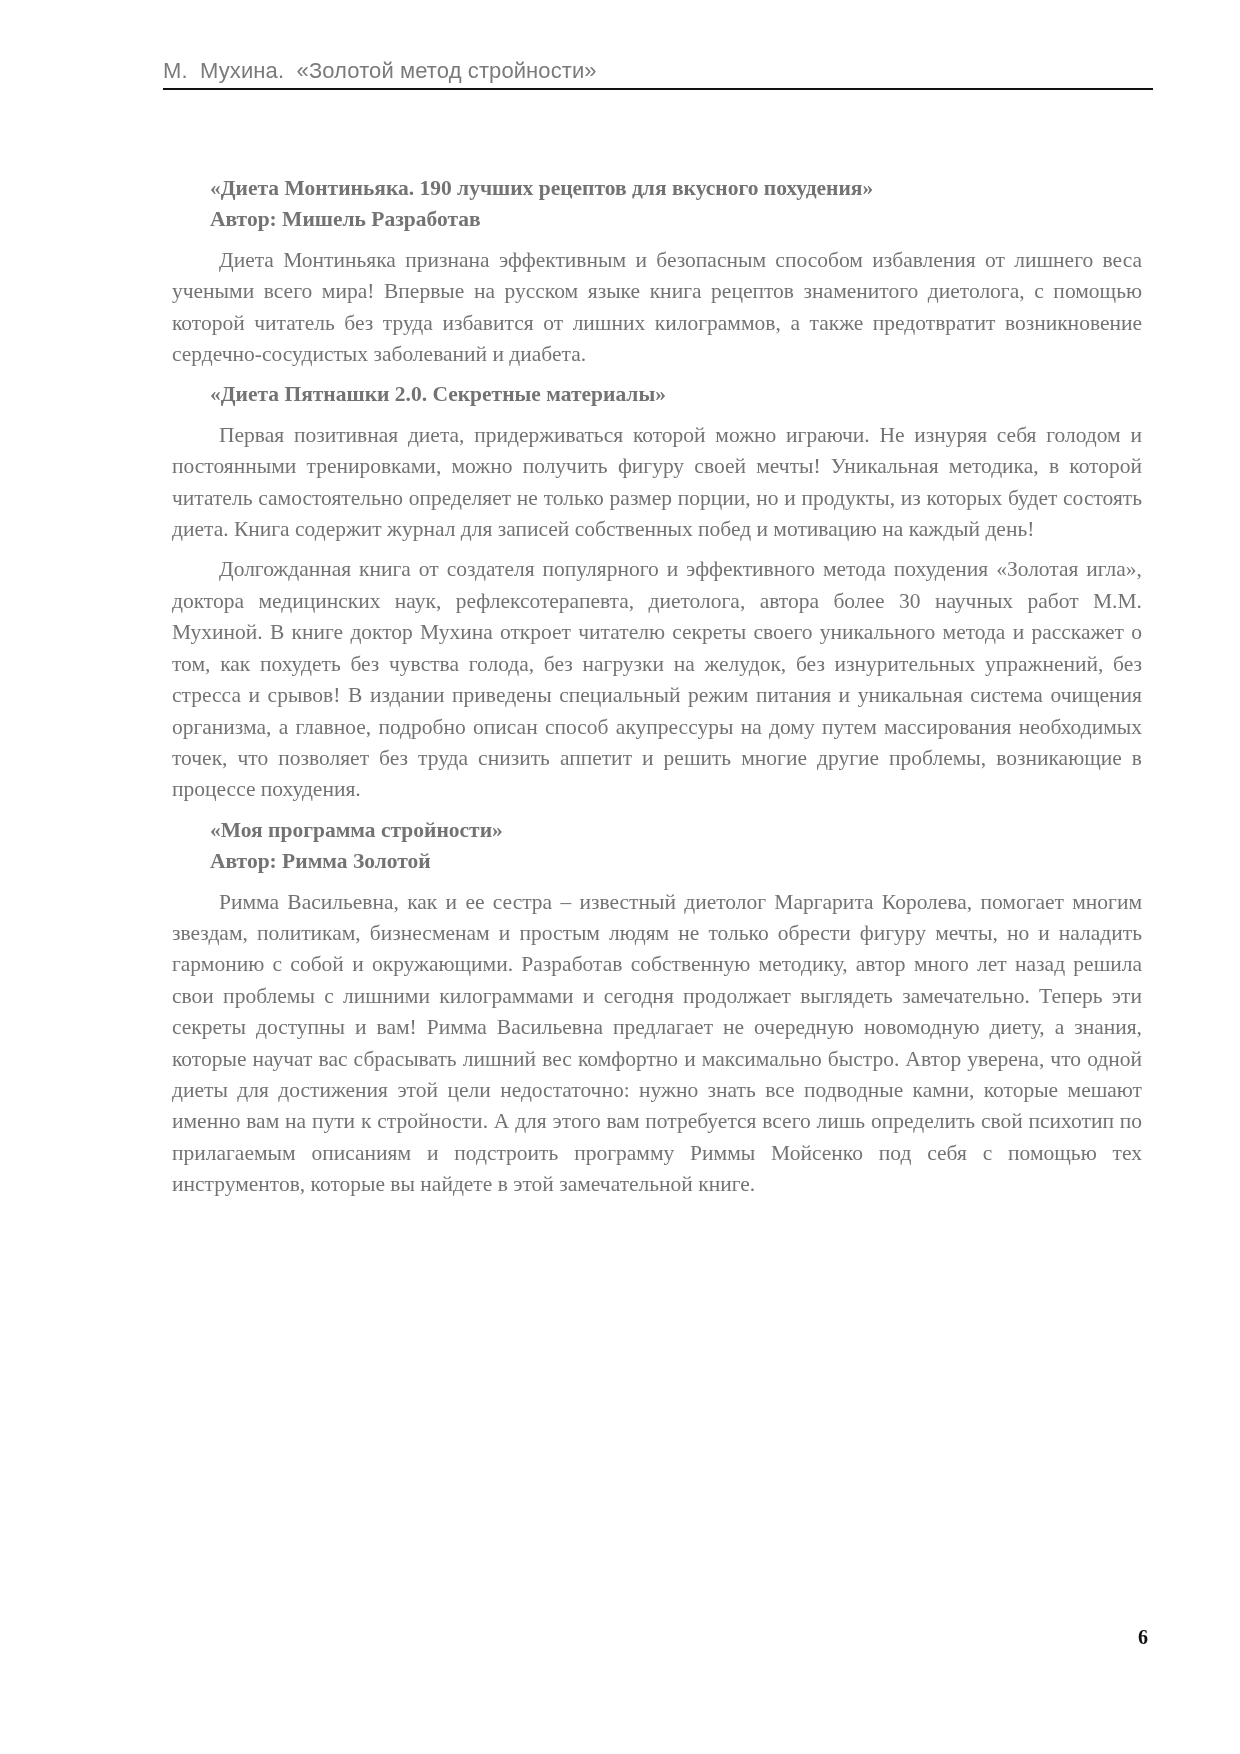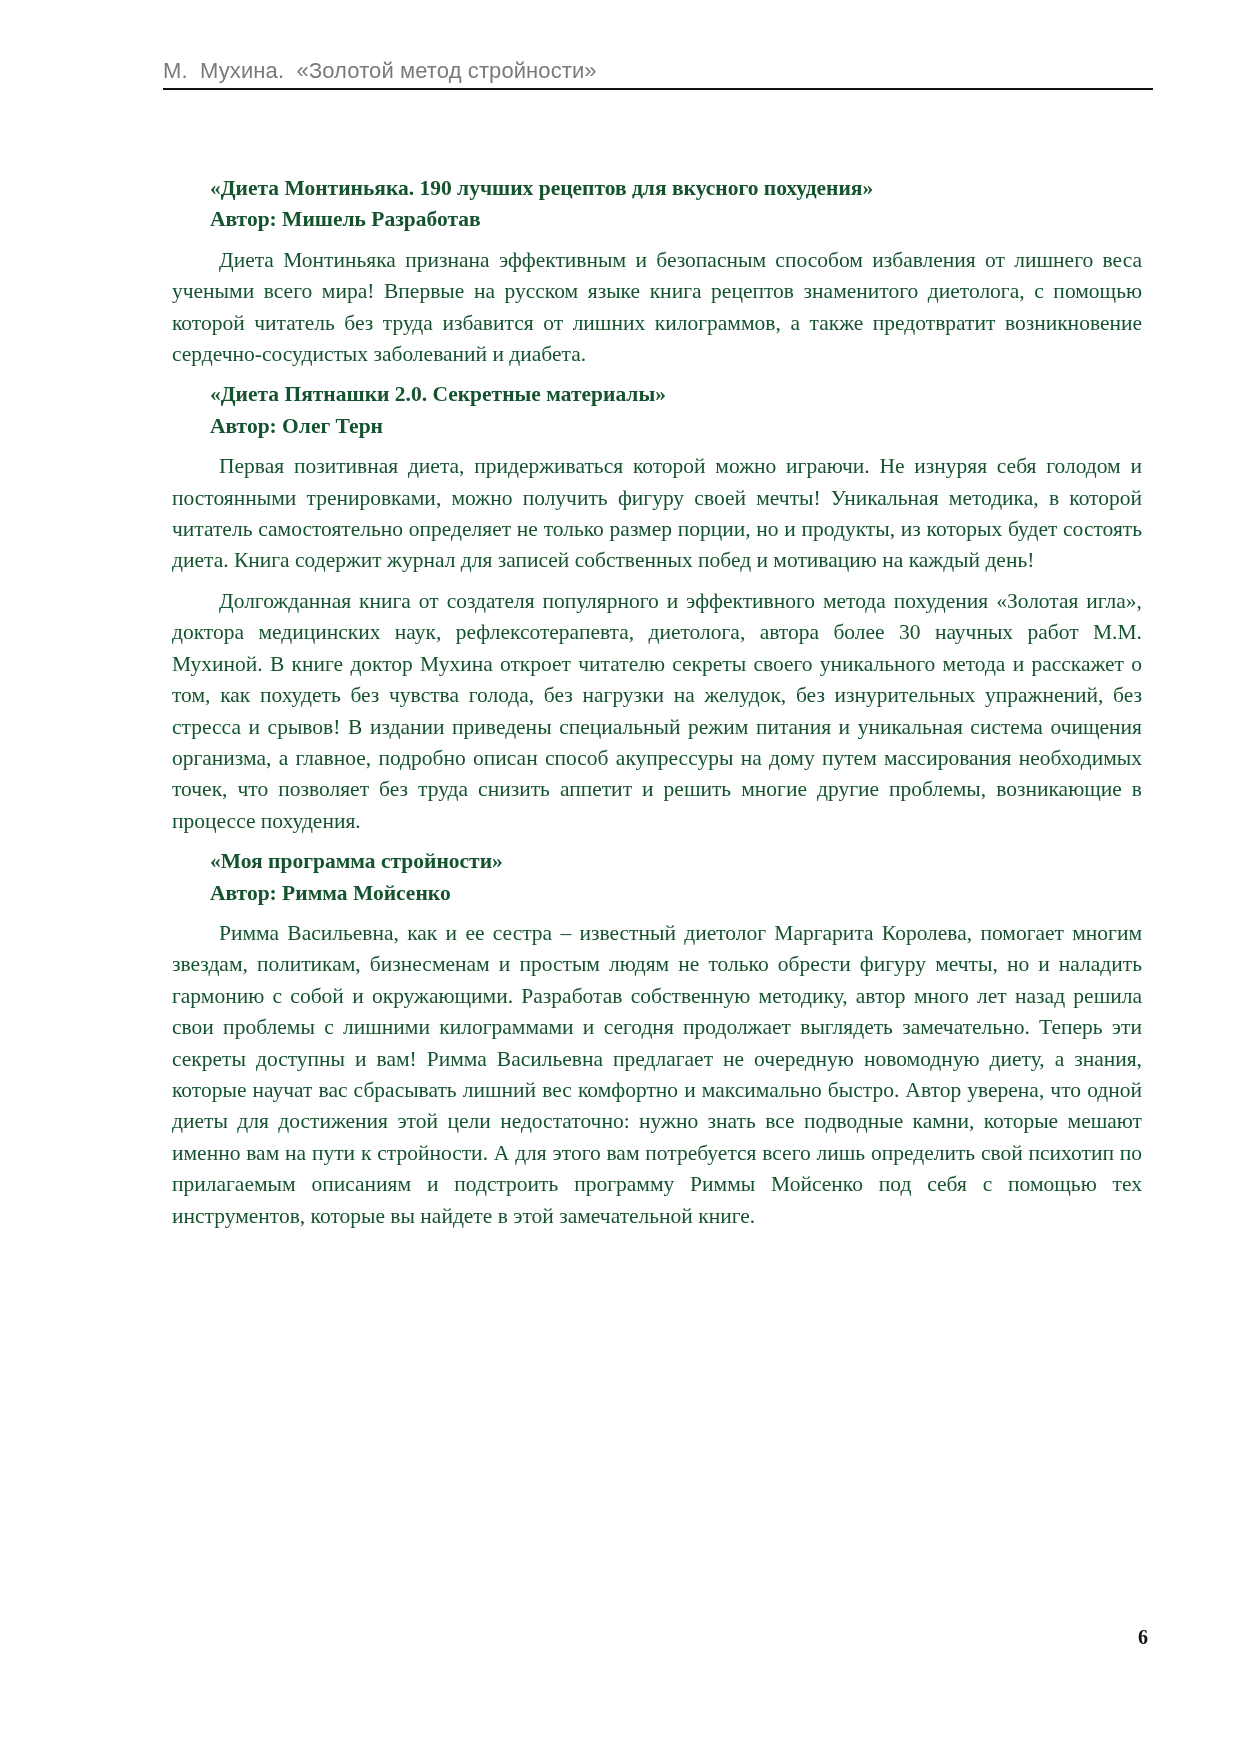--- a/index.html
+++ b/index.html
@@ -32,21 +32,21 @@
       border-top: 2px solid #111111;
     }
     .content {
       position: absolute;
       left: 163px;
       top: 173px;
       width: 988px;
       font-family: "Liberation Serif", serif;
       font-size: 21.5px;
       line-height: 31.4px;
-      color: #14532d;
+      color: #737373;
     }
     .book-title, .book-author {
       font-weight: bold;
       padding-left: 47px;
       margin: 0;
     }
     .book-desc {
       margin: 9px;
       text-indent: 47px;
       text-align: justify;
@@ -68,26 +68,25 @@
 <div class="header-rule"></div>
 
 <div class="content">
   <section>
     <p class="book-title">«Диета Монтиньяка. 190 лучших рецептов для вкусного похудения»</p>
     <p class="book-author">Автор: Мишель Разработав</p>
     <p class="book-desc">Диета Монтиньяка признана эффективным и безопасным способом избавления от лишнего веса учеными всего мира! Впервые на русском языке книга рецептов знаменитого диетолога, с помощью которой читатель без труда избавится от лишних килограммов, а также предотвратит возникновение сердечно-сосудистых заболеваний и диабета.</p>
   </section>
   <section>
     <p class="book-title">«Диета Пятнашки 2.0. Секретные материалы»</p>
-    <p class="book-author">Автор: Олег Терн</p>
     <p class="book-desc">Первая позитивная диета, придерживаться которой можно играючи. Не изнуряя себя голодом и постоянными тренировками, можно получить фигуру своей мечты! Уникальная методика, в которой читатель самостоятельно определяет не только размер порции, но и продукты, из которых будет состоять диета. Книга содержит журнал для записей собственных побед и мотивацию на каждый день!</p>
   </section>
   <section>
     <p class="book-desc">Долгожданная книга от создателя популярного и эффективного метода похудения «Золотая игла», доктора медицинских наук, рефлексотерапевта, диетолога, автора более 30 научных работ М.М. Мухиной. В книге доктор Мухина откроет читателю секреты своего уникального метода и расскажет о том, как похудеть без чувства голода, без нагрузки на желудок, без изнурительных упражнений, без стресса и срывов! В издании приведены специальный режим питания и уникальная система очищения организма, а главное, подробно описан способ акупрессуры на дому путем массирования необходимых точек, что позволяет без труда снизить аппетит и решить многие другие проблемы, возникающие в процессе похудения.</p>
   </section>
   <section>
     <p class="book-title">«Моя программа стройности»</p>
-    <p class="book-author">Автор: Римма Мойсенко</p>
+    <p class="book-author">Автор: Римма Золотой</p>
     <p class="book-desc">Римма Васильевна, как и ее сестра – известный диетолог Маргарита Королева, помогает многим звездам, политикам, бизнесменам и простым людям не только обрести фигуру мечты, но и наладить гармонию с собой и окружающими. Разработав собственную методику, автор много лет назад решила свои проблемы с лишними килограммами и сегодня продолжает выглядеть замечательно. Теперь эти секреты доступны и вам! Римма Васильевна предлагает не очередную новомодную диету, а знания, которые научат вас сбрасывать лишний вес комфортно и максимально быстро. Автор уверена, что одной диеты для достижения этой цели недостаточно: нужно знать все подводные камни, которые мешают именно вам на пути к стройности. А для этого вам потребуется всего лишь определить свой психотип по прилагаемым описаниям и подстроить программу Риммы Мойсенко под себя с помощью тех инструментов, которые вы найдете в этой замечательной книге.</p>
   </section>
 </div>
 
 <div class="page-number">6</div>
 
 </body></html>

